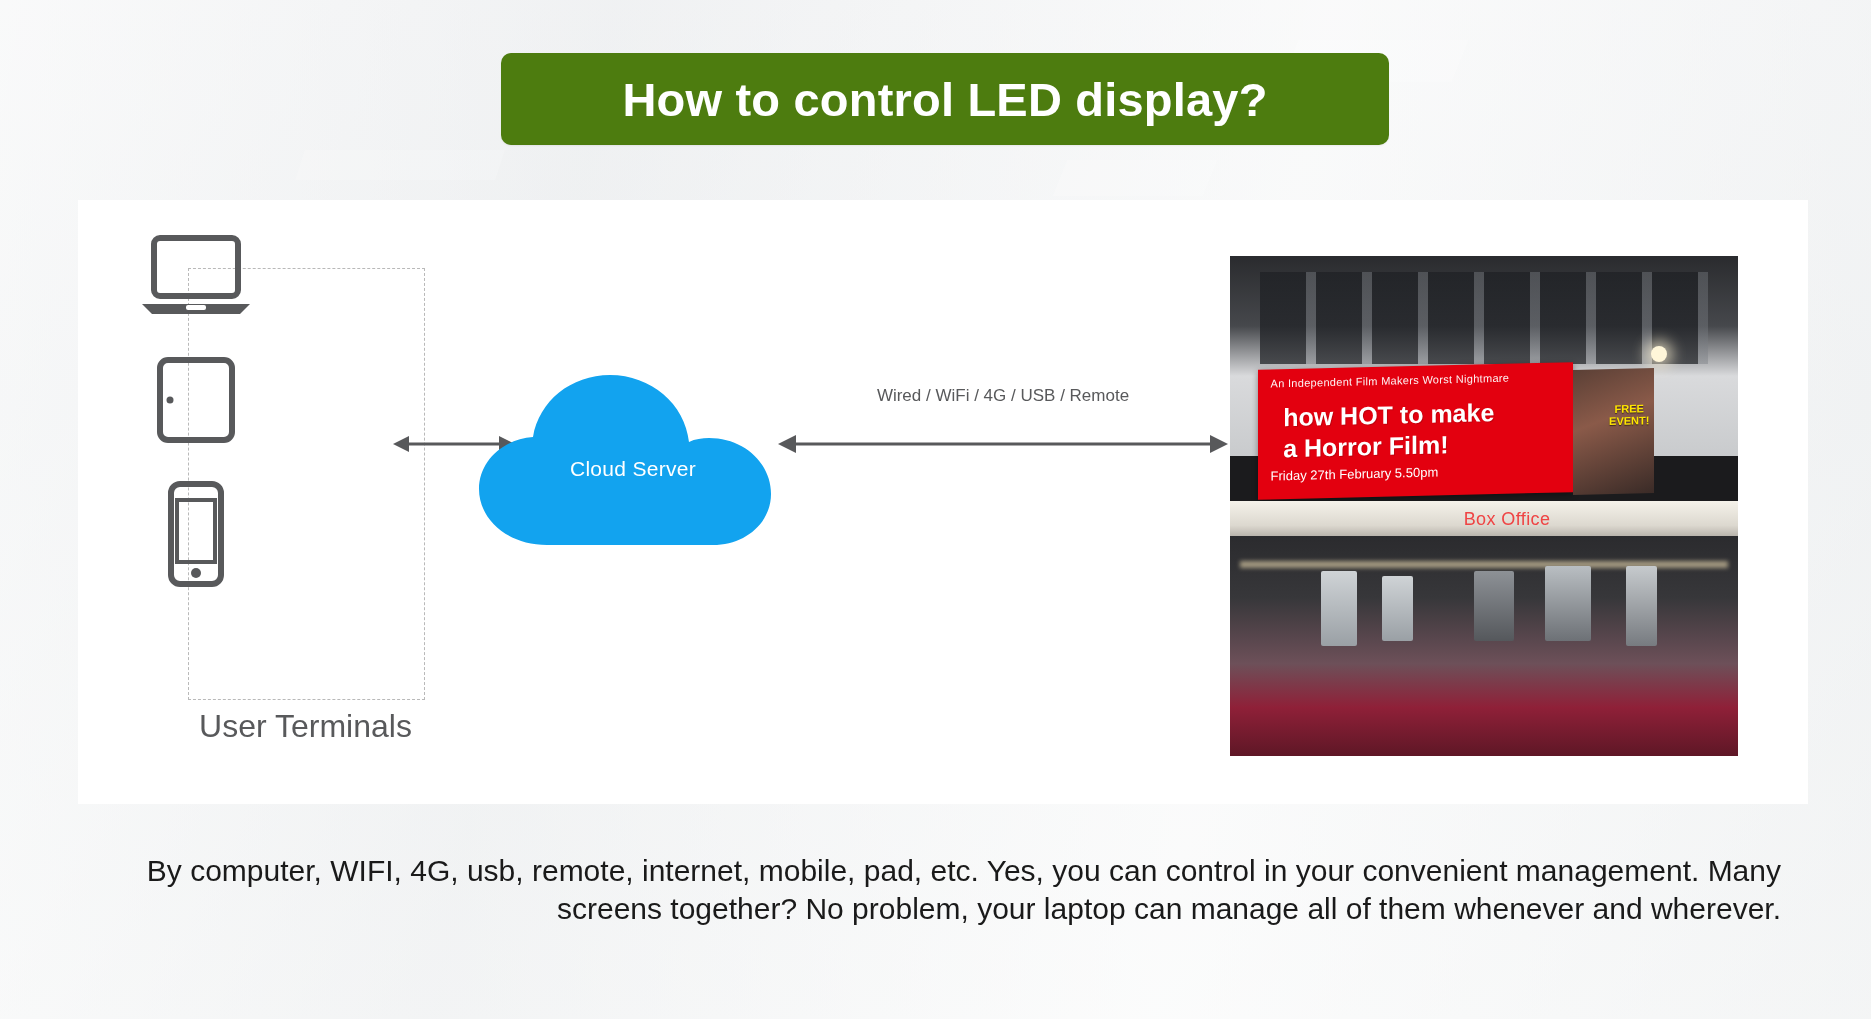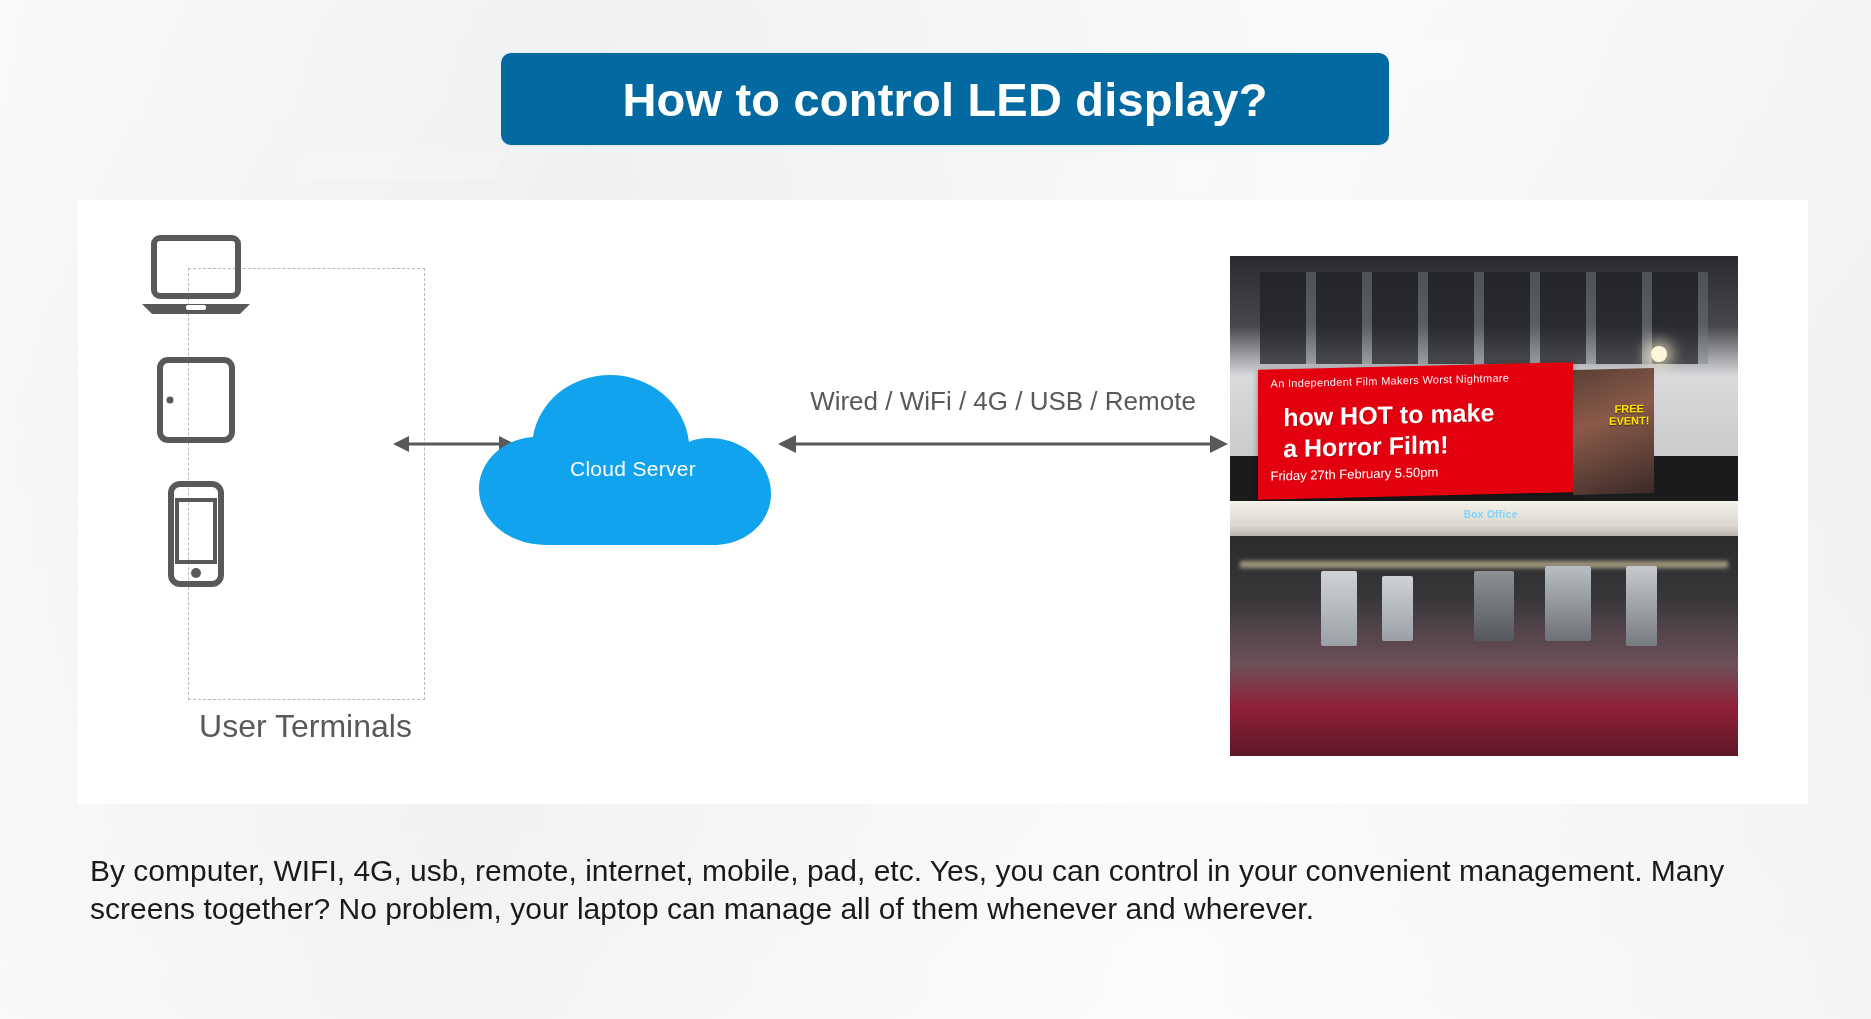--- a/index.html
+++ b/index.html
@@ -30,21 +30,21 @@
     pointer-events: none;
   }
 
   
   .title-pill {
     position: absolute;
     left: 501px;
     top: 53px;
     width: 888px;
     height: 92px;
-    background: #0369a1;
+    background: #4d7c0f;
     border-radius: 10px;
     display: flex;
     align-items: center;
     justify-content: center;
     box-shadow: 0 1px 2px rgba(0,0,0,0.06);
   }
   .title-pill .title-text {
     color: #ffffff;
     font-size: 47px;
     font-weight: bold;
@@ -126,21 +126,21 @@
     top: 232px;
     width: 450px;
     height: 24px;
   }
   .link-label {
     position: absolute;
     left: 700px;
     top: 186px;
     width: 450px;
     text-align: center;
-    font-size: 26px;
+    font-size: 17px;
     color: #58595b;
     white-space: nowrap;
   }
 
   
   .led-photo {
     position: absolute;
     left: 1152px;
     top: 56px;
     width: 508px;
@@ -235,24 +235,23 @@
   }
   .led-lobby {
     position: absolute;
     left: 0; right: 0; top: 56%; bottom: 0;
     background: linear-gradient(180deg, #2b2b2e 0%, #37373a 28%, #6d5059 58%, #8f2038 78%, #5e1726 100%);
   }
   .box-office-label {
     position: absolute;
     left: 46%;
     top: 50.5%;
-    color: #7dd3fc;
-    font-size: 10px;
+    color: #ef4444;
+    font-size: 18px;
     letter-spacing: .4px;
-    font-weight: bold;
   }
   .lobby-kiosk {
     position: absolute;
     background: linear-gradient(180deg, #cfd3d6 0%, #9aa0a5 100%);
     border-radius: 2px;
   }
   .lobby-glow {
     position: absolute;
     left: 2%;
     right: 2%;
@@ -261,21 +260,21 @@
     background: rgba(255,236,190,0.55);
     filter: blur(2px);
   }
 
   
   .caption {
     position: absolute;
     left: 90px;
     top: 852px;
     width: 1691px;
-    text-align: left;
+    text-align: right;
     font-size: 30px;
     line-height: 1.28;
     color: #1a1a1a;
   }
 </style>
 </head>
 <body>
 
 <div class="bg-wash"></div>
 <div class="bg-shape" style="left:1290px; top:40px; width:170px; height:42px; transform:skewX(-22deg); opacity:.5;"></div>

